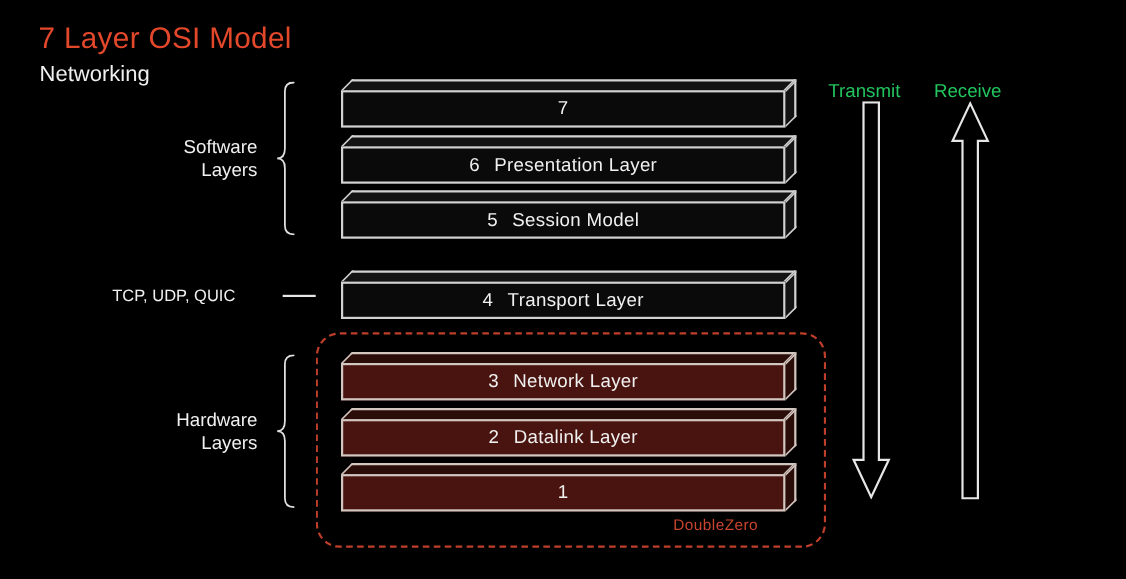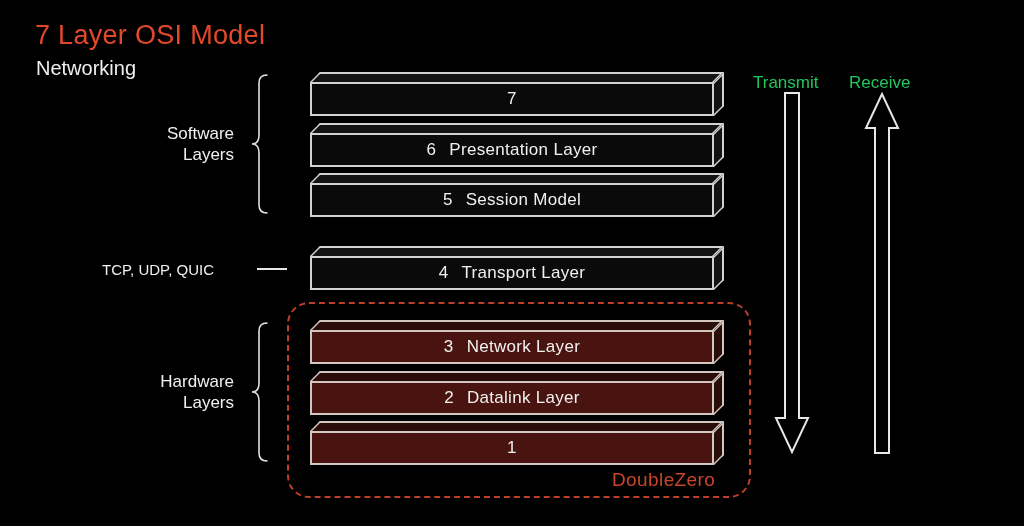--- a/index.html
+++ b/index.html
@@ -48,21 +48,21 @@
   .brace { position:absolute; }
   .tcp-note { position:absolute; left:102px; top:261px; font-size:15px; }
   .tcp-dash { position:absolute; left:257px; top:268px; width:30px; height:2px; background:#e6e6e6; }
 
   .dashed-box {
     position:absolute; left:287px; top:302px; width:464px; height:196px;
     box-sizing:border-box; border:2px dashed #bf3f2a; border-radius:22px;
   }
   .dz-label {
     position:absolute; left:612px; top:469px;
-    font-size:19px; color:#c8452e; letter-spacing:0.4px;
+    font-size:14px; color:#c8452e; letter-spacing:0.4px;
   }
 
   .col-label { position:absolute; top:73px; font-size:17px; color:#22c55e; }
   .col-label.transmit { left:753px; }
   .col-label.receive  { left:849px; }
   .arrow { position:absolute; top:92px; }
   .arrow.transmit { left:769px; }
   .arrow.receive  { left:859px; }
 </style>
 </head>

